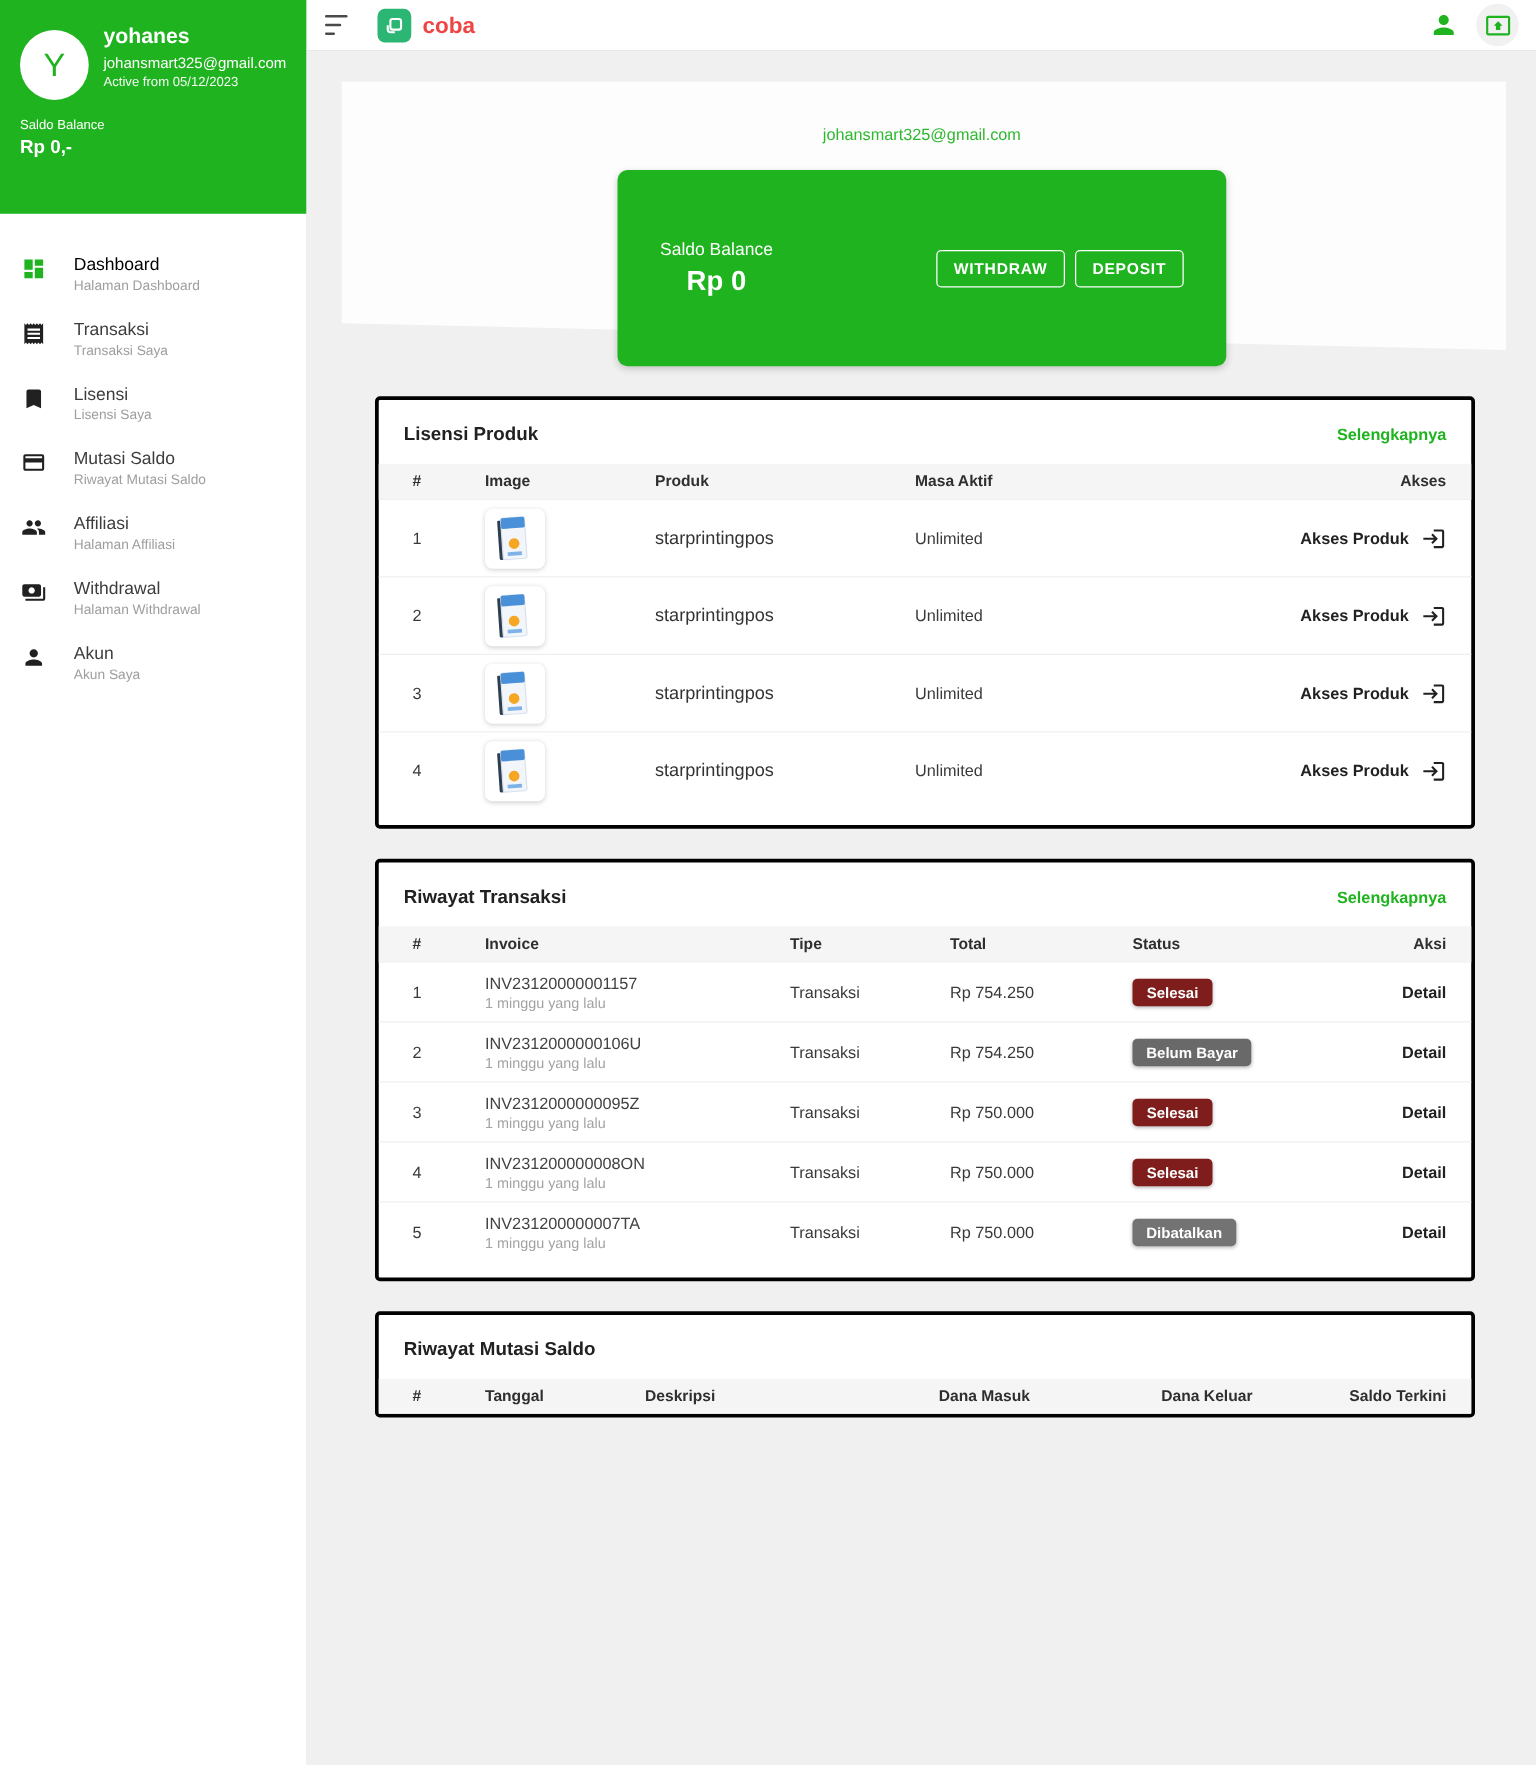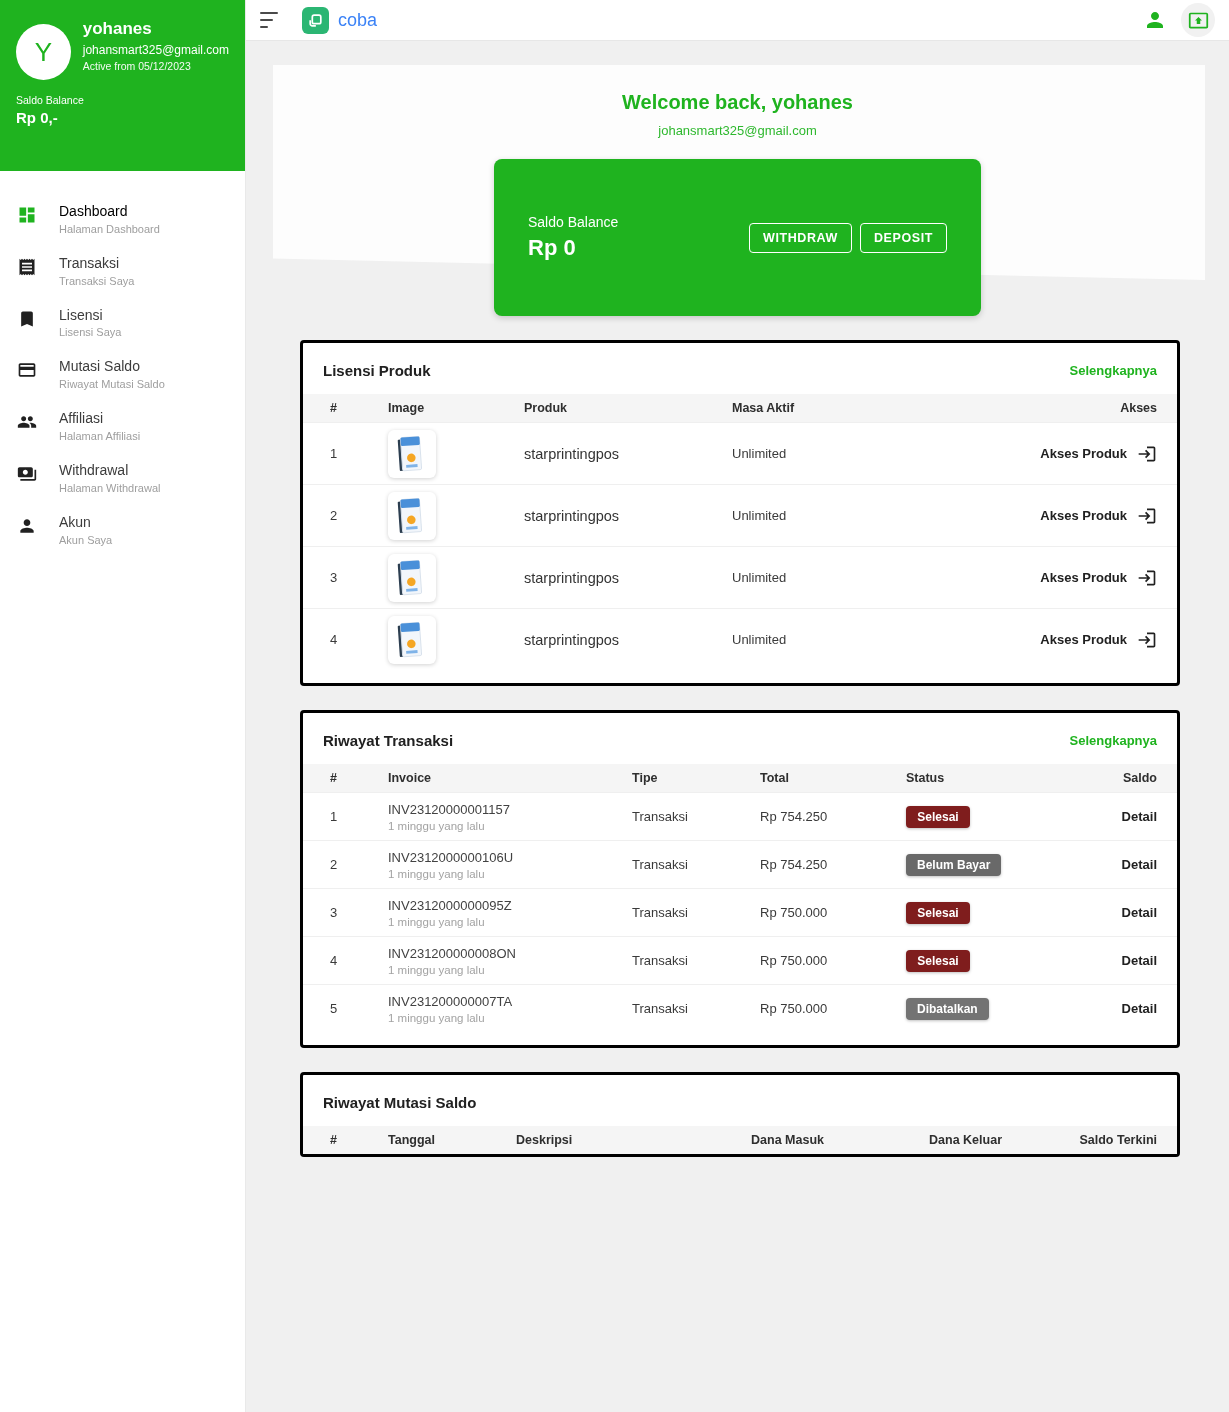--- a/index.html
+++ b/index.html
@@ -34,38 +34,38 @@
   .main { flex:1; display:flex; flex-direction:column; }
   .topbar { height:41px; background:#fff; border-bottom:1px solid #e7e7e7;
     display:flex; align-items:center; padding:0 14px 0 14px; }
   .sort-icon { width:20px; height:16px; display:flex; flex-direction:column;
     justify-content:space-between; cursor:pointer; }
   .sort-icon span { height:2px; background:#4a4a4a; border-radius:1px; display:block; }
   .sort-icon .l1{width:18px}.sort-icon .l2{width:13px}.sort-icon .l3{width:8px}
   .brand { display:flex; align-items:center; margin-left:22px; }
   .brand-logo { width:27px; height:27px; background:#2bb673; border-radius:6px;
     display:flex; align-items:center; justify-content:center; }
-  .brand-title { color:#3b82f6; font-size:18px; font-weight:normal; margin-left:9px; }
+  .brand-title { color:#ef4444; font-size:18px; font-weight:bold; margin-left:9px; }
   .topbar-right { margin-left:auto; display:flex; align-items:center; gap:14px; }
   .tb-person { width:24px; height:24px; }
   .tb-circle { width:34px; height:34px; border-radius:50%; background:#f1f1f1;
     display:flex; align-items:center; justify-content:center; cursor:pointer; }
   
   .content { flex:1; position:relative; overflow:hidden; }
   .hero-bg { position:absolute; top:24px; left:27px; right:24px; height:215px;
     background:#fdfdfd; clip-path:polygon(0 0,100% 0,100% 100%,0 90%); }
   .hero { position:relative; padding-top:50px; text-align:center; }
   .welcome-title { color:#1fb31f; font-size:20px; font-weight:bold; }
   .welcome-email { color:#2eb82e; font-size:13px; margin-top:9px; }
   .balance-card { position:relative; width:487px; height:157px; margin:21px auto 0 auto;
     background:#1fb31f; border-radius:8px; box-shadow:0 2px 6px rgba(0,0,0,.18);
     display:flex; align-items:center; padding:0 34px; color:#fff; }
   .bc-left { }
   .bc-label { font-size:14px; }
-  .bc-value { font-size:22px; font-weight:bold; margin-top:5px; }
+  .bc-value { font-size:22px; font-weight:bold; margin-top:5px;text-align:center; }
   .bc-buttons { margin-left:auto; display:flex; gap:8px; }
   .bc-btn { border:1.5px solid #fff; border-radius:4px; background:transparent; color:#fff;
     font-family:inherit; font-size:12.5px; font-weight:bold; letter-spacing:.6px;
     padding:7px 13px; cursor:pointer; }
   
   .card { background:#fff; border:3px solid #000000; border-radius:4px;
     margin:24px 49px 0 54px; }
   .card:first-of-type { margin-top:48px; }
   .card-head { display:flex; align-items:center; padding:19px 20px 15px 20px; }
   .card-title { font-size:15px; font-weight:bold; color:#212121; }
@@ -231,21 +231,20 @@
           <path d="M21 3H3c-1.11 0-2 .89-2 2v14c0 1.11.89 2 2 2h18c1.11 0 2-.89 2-2V5c0-1.11-.89-2-2-2zm0 16.02H3V4.98h18v14.04zM10 12H8l4-4 4 4h-2v4h-4v-4z"></path>
         </svg>
       </span>
     </div>
   </header>
 
   <div class="content">
     <div class="hero-bg"></div>
 
     <section class="hero">
-      <div class="welcome-title">Welcome back, yohanes</div>
       <div class="welcome-email">johansmart325@gmail.com</div>
       <div class="balance-card">
         <div class="bc-left" style="text-align:left">
           <div class="bc-label">Saldo Balance</div>
           <div class="bc-value">Rp 0</div>
         </div>
         <div class="bc-buttons">
           <button class="bc-btn">WITHDRAW</button>
           <button class="bc-btn">DEPOSIT</button>
         </div>
@@ -368,21 +367,21 @@
       <div class="card-head">
         <span class="card-title">Riwayat Transaksi</span>
         <span class="card-more">Selengkapnya</span>
       </div>
       <div class="thead grid-transaksi">
         <span class="cell">#</span>
         <span class="cell">Invoice</span>
         <span class="cell">Tipe</span>
         <span class="cell">Total</span>
         <span class="cell">Status</span>
-        <span class="cell right">Saldo</span>
+        <span class="cell right">Aksi</span>
       </div>
 
       <div class="trow grid-transaksi transaksi-row">
         <span class="cell">1</span>
         <span class="cell">
             <div class="inv-no">INV23120000001157</div>
             <div class="inv-time">1 minggu yang lalu</div>
           </span>
         <span class="cell">Transaksi</span>
         <span class="cell">Rp 754.250</span>

